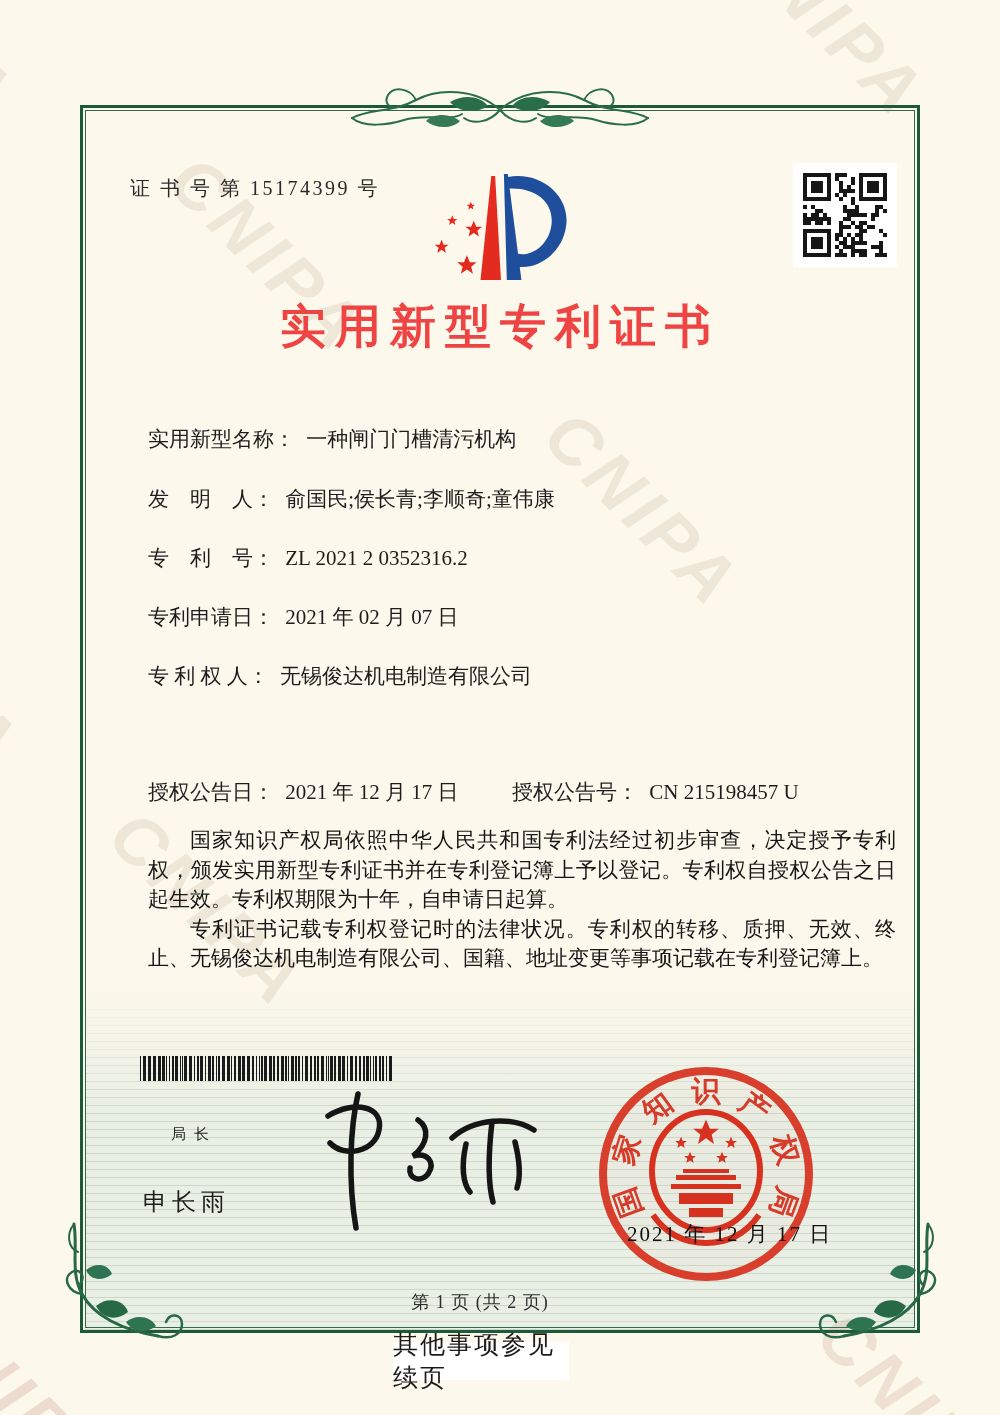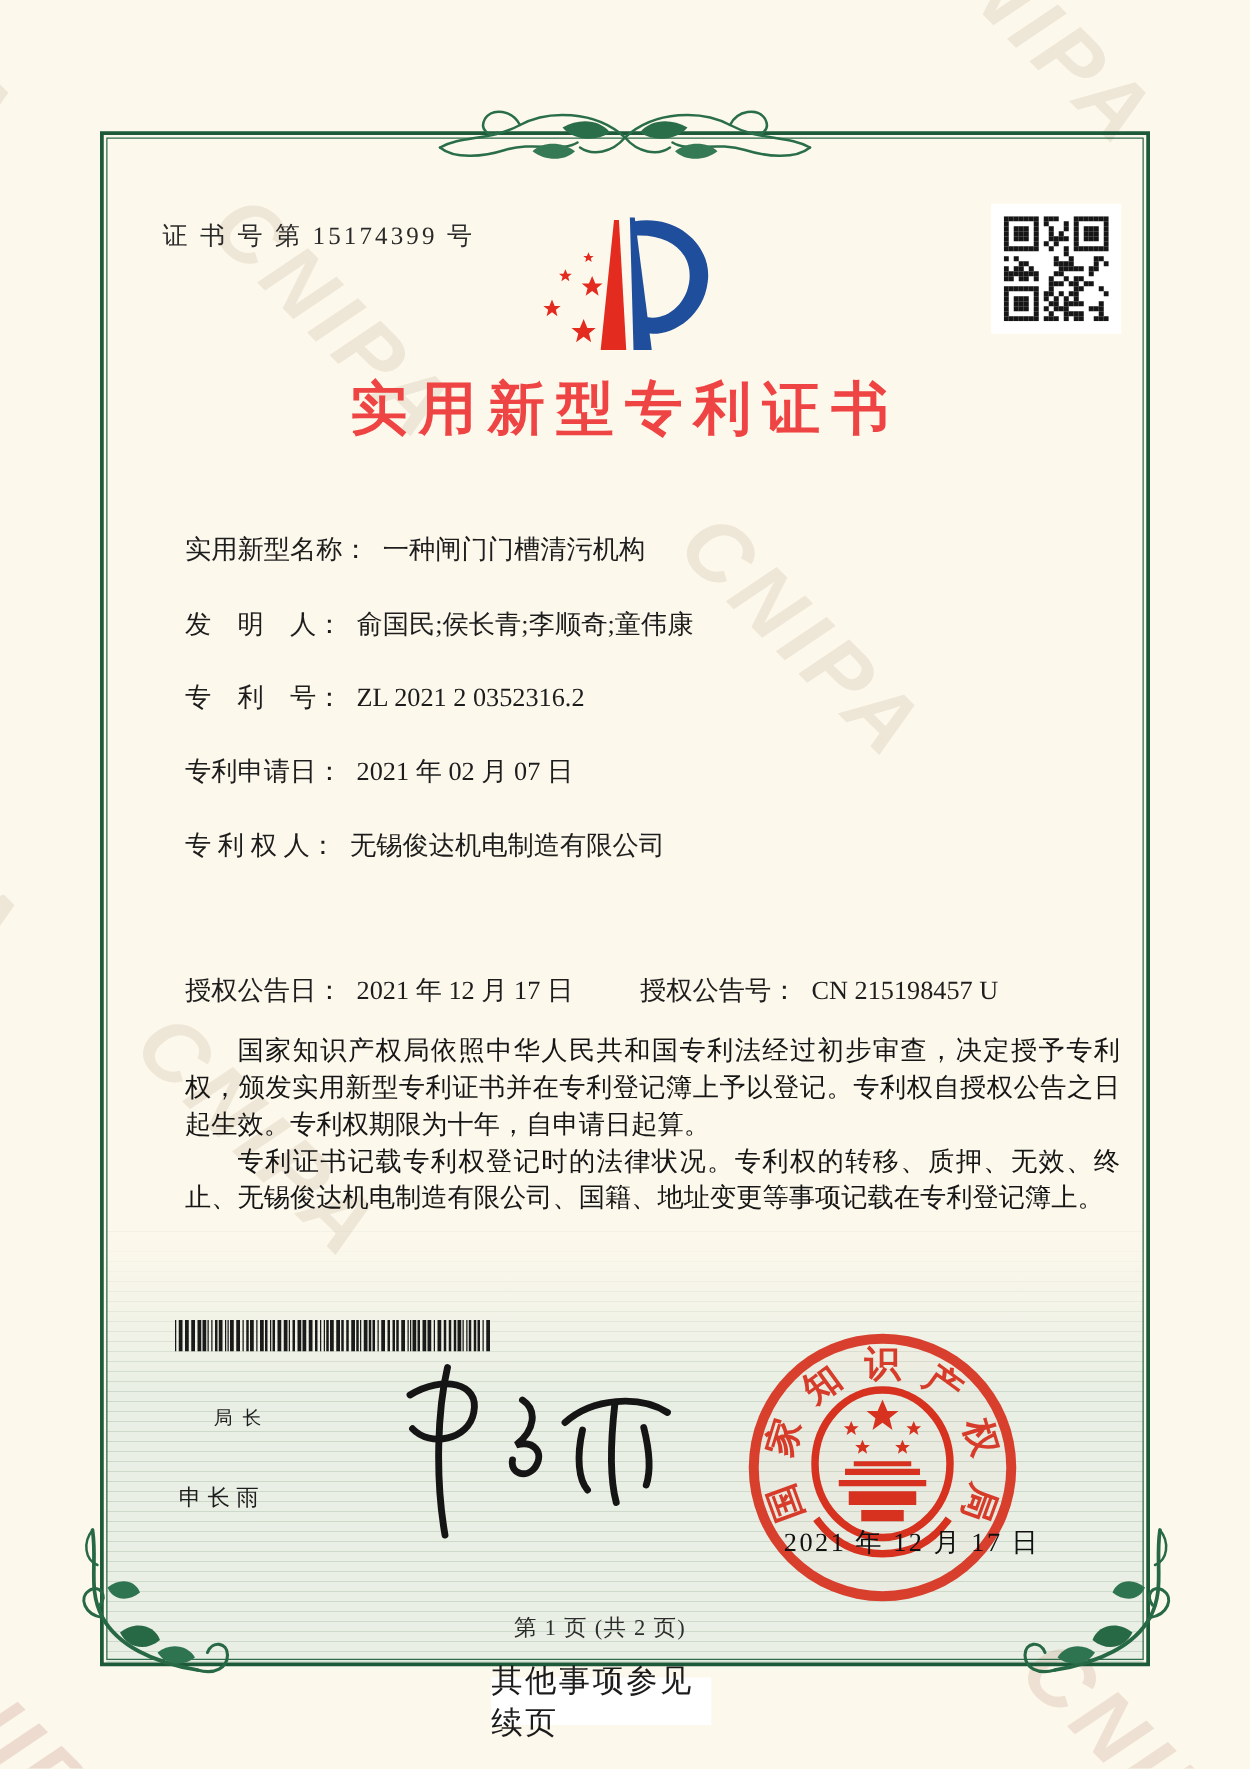--- a/index.html
+++ b/index.html
@@ -46,21 +46,21 @@
 
   
   .paras{position:absolute;z-index:2;left:148px;top:826px;width:748px;font-size:21px;
          line-height:29.5px;text-align:justify;color:#161616;}
   .paras p{margin:0;text-indent:2em;}
 
   
   .barcode{position:absolute;z-index:2;left:140px;top:1056px;width:260px;height:25px;display:flex;}
   .barcode i{display:block;background:#1a1a1a;height:100%;}
   .director-title{position:absolute;z-index:2;left:143px;top:1125px;font-size:15px;letter-spacing:8px;margin-left:28px;}
-  .director-name{position:absolute;z-index:2;left:143px;top:1186px;font-size:18px;letter-spacing:5px;}
+  .director-name{position:absolute;z-index:2;left:143px;top:1186px;font-size:24px;letter-spacing:5px;}
   .signature{position:absolute;z-index:3;left:296px;top:1086px;}
 
   .seal{position:absolute;z-index:4;left:599px;top:1067px;width:214px;height:214px;
         border:8px solid rgba(214,50,31,.93);border-radius:50%;box-sizing:border-box;
         background:rgba(255,60,40,.02);}
   .seal-char{position:absolute;left:50%;top:50%;width:34px;height:34px;margin:-17px;
         display:flex;align-items:center;justify-content:center;font-size:29px;font-weight:700;
         color:rgba(214,50,31,.95);transform:rotate(var(--a)) translateY(-82px);}
   .emblem{position:absolute;left:50%;top:26px;transform:translateX(-50%);}
   .seal-date{position:absolute;z-index:5;left:627px;top:1220px;font-size:21px;letter-spacing:2px;color:#101010;white-space:nowrap;}

